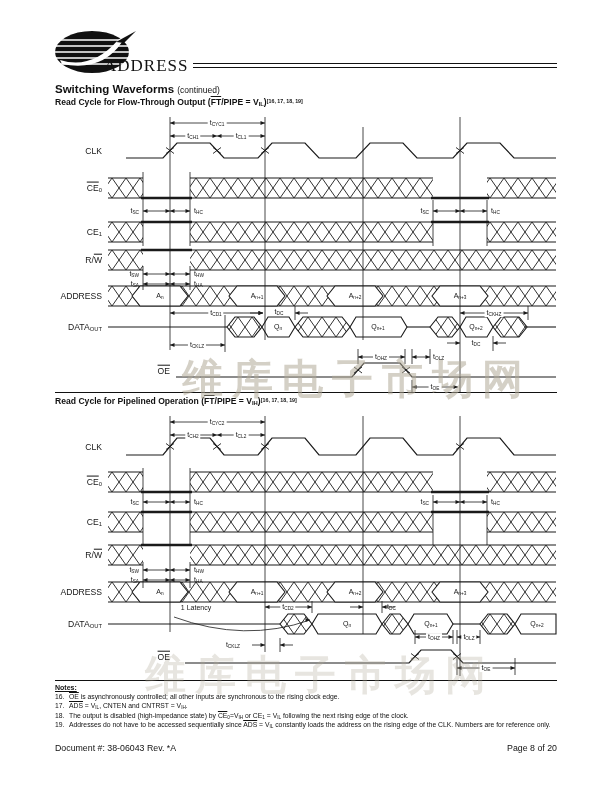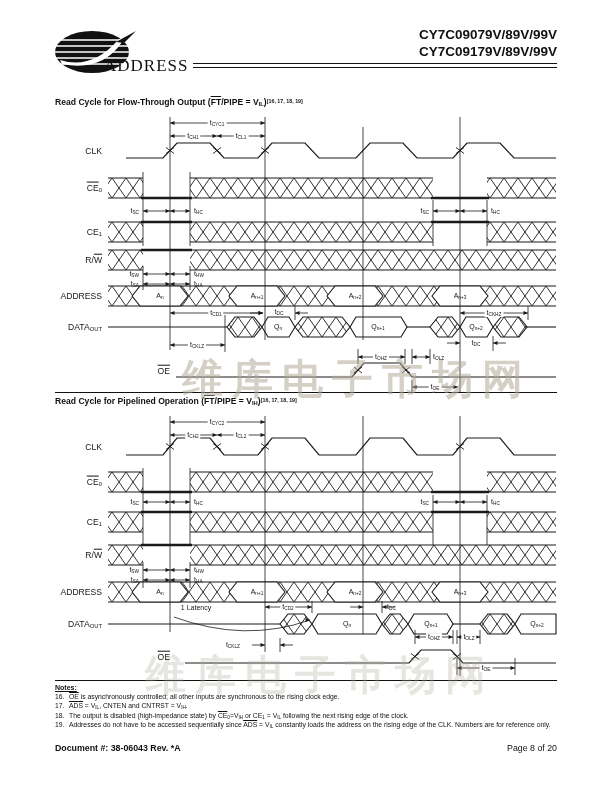--- a/index.html
+++ b/index.html
@@ -31,21 +31,21 @@
   .lbl sup,.dtitle sup,.notes sup{font-size:0.62em;position:relative;top:-0.45em;vertical-align:baseline;}
   .dtitle sub{font-size:0.68em;position:relative;bottom:-0.25em;vertical-align:baseline;}
   .ov{text-decoration:overline;}
   
   .notes{position:absolute;left:55px;top:684px;width:503px;font-size:6.8px;line-height:1.06;}
   .notes .nh{font-weight:bold;text-decoration:underline;margin-bottom:2px;font-size:7px;}
   .note-row{display:flex;margin-bottom:1.5px;}
   .note-num{width:14px;flex:0 0 14px;}
   .note-text{flex:1;}
   
-  .foot-doc{position:absolute;left:55px;top:743px;font-size:8.8px;font-weight:bold;}
+  .foot-doc{position:absolute;left:55px;top:743px;font-size:8.8px;}
   .foot-page{position:absolute;right:55px;top:743px;font-size:8.8px;}
   
   .wm{position:absolute;font-size:41px;letter-spacing:9px;color:rgba(176,170,152,0.55);
       z-index:4;pointer-events:none;font-weight:bold;}
   .wm2{opacity:0.55;}
 </style>
 </head>
 <body>
 
 <div class="page">
@@ -345,25 +345,25 @@
       <line x1="3" y1="20" x2="77" y2="20" stroke="#fff" stroke-width="1.6"></line>
       <line x1="3" y1="26" x2="77" y2="26" stroke="#fff" stroke-width="1.6"></line>
       <line x1="3" y1="32" x2="77" y2="32" stroke="#fff" stroke-width="1.6"></line>
       <line x1="6" y1="38" x2="74" y2="38" stroke="#fff" stroke-width="1.6"></line>
       <path d="M8,34 Q40,44 66,14 L80,6 L70,16 Q50,46 10,38 Z" fill="#fff"></path>
       <path d="M64,16 L84,5 L72,17" fill="#111"></path>
     </g>
   </svg>
   <div class="brand-text">ADDRESS</div>
   <div class="hdr-rule"></div>
-  <div class="partnos">
-    <div>CY7C09079V/89V/99V</div>
-    <div>CY7C09179V/89V/99V</div>
+
+  <div class="sect">
+    <span>Switching Waveforms</span>
+    <span class="cont">(continued)</span>
   </div>
-
   <div class="dtitle" style="top:97px;">Read Cycle for Flow-Through Output (<span class="ov">FT</span>/PIPE = V<sub>IL</sub>)<sup>[16, 17, 18, 19]</sup></div>
   <div class="rule" style="top:392px;"></div>
   <div class="dtitle" style="top:396px;">Read Cycle for Pipelined Operation (<span class="ov">FT</span>/PIPE = V<sub>IH</sub>)<sup>[16, 17, 18, 19]</sup></div>
 
   <div id="labels">
       <div class="lbl r sig" style="left: 102px; top: 151px;">CLK</div>
       <div class="lbl r sig" style="left: 102px; top: 188px;"><span class="ov">CE</span><sub>0</sub></div>
       <div class="lbl r sig" style="left: 102px; top: 232px;">CE<sub>1</sub></div>
       <div class="lbl r sig" style="left: 102px; top: 260px;">R/<span class="ov">W</span></div>
       <div class="lbl r sig" style="left: 102px; top: 296px;">ADDRESS</div>

